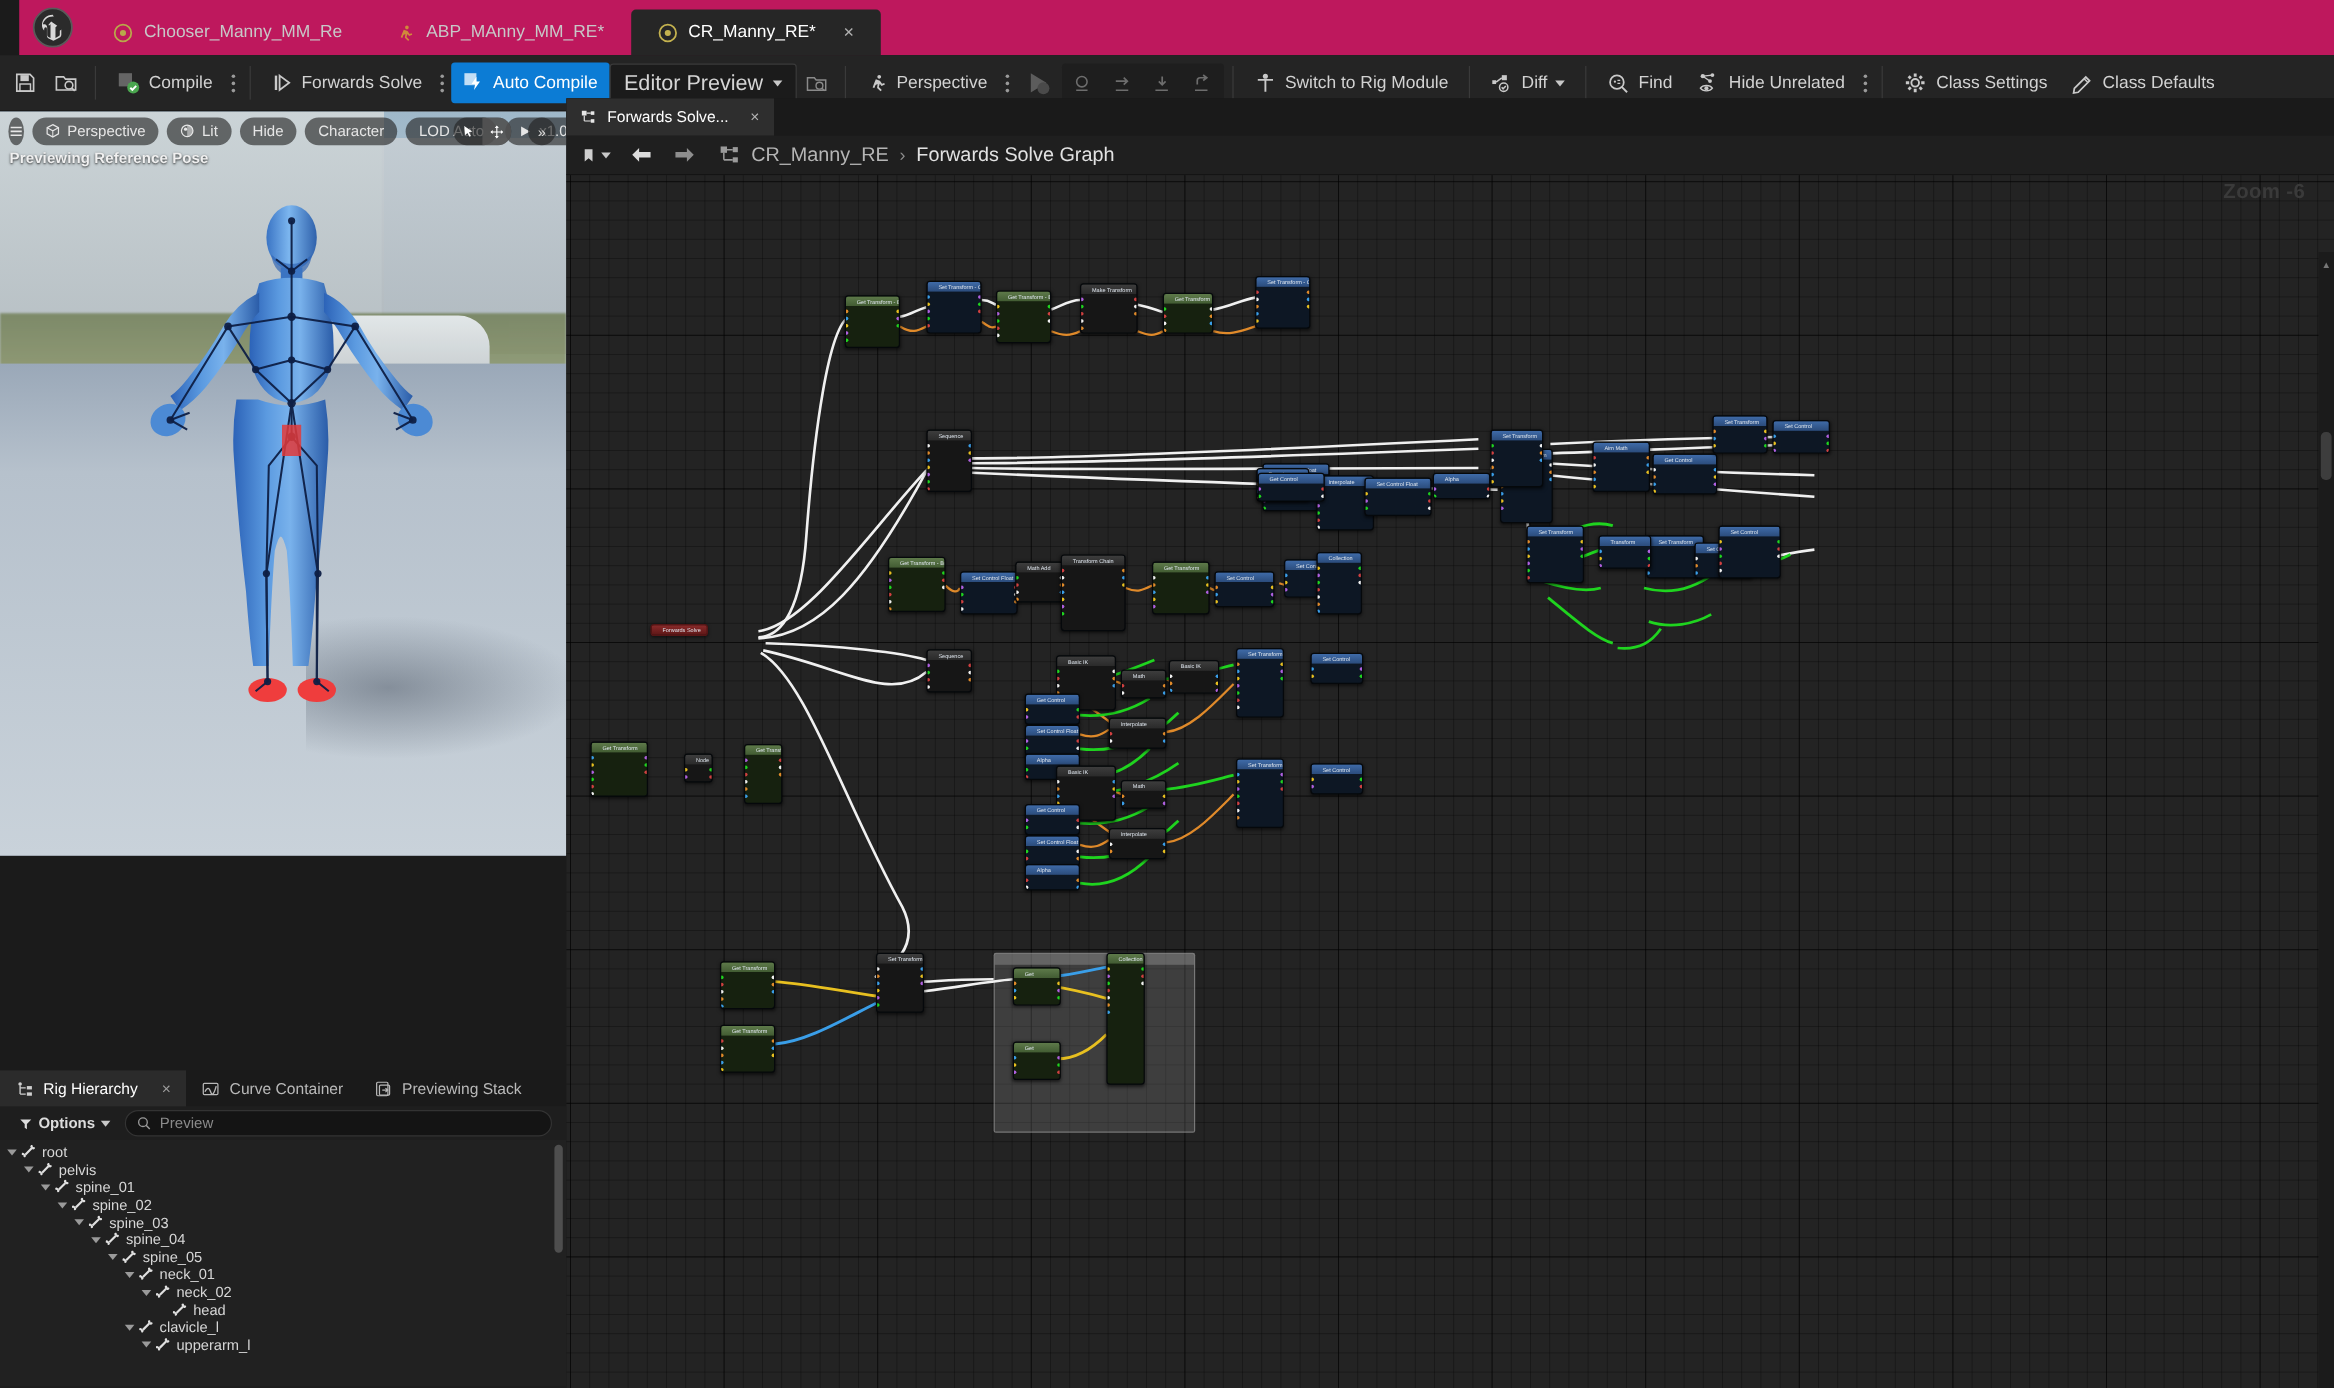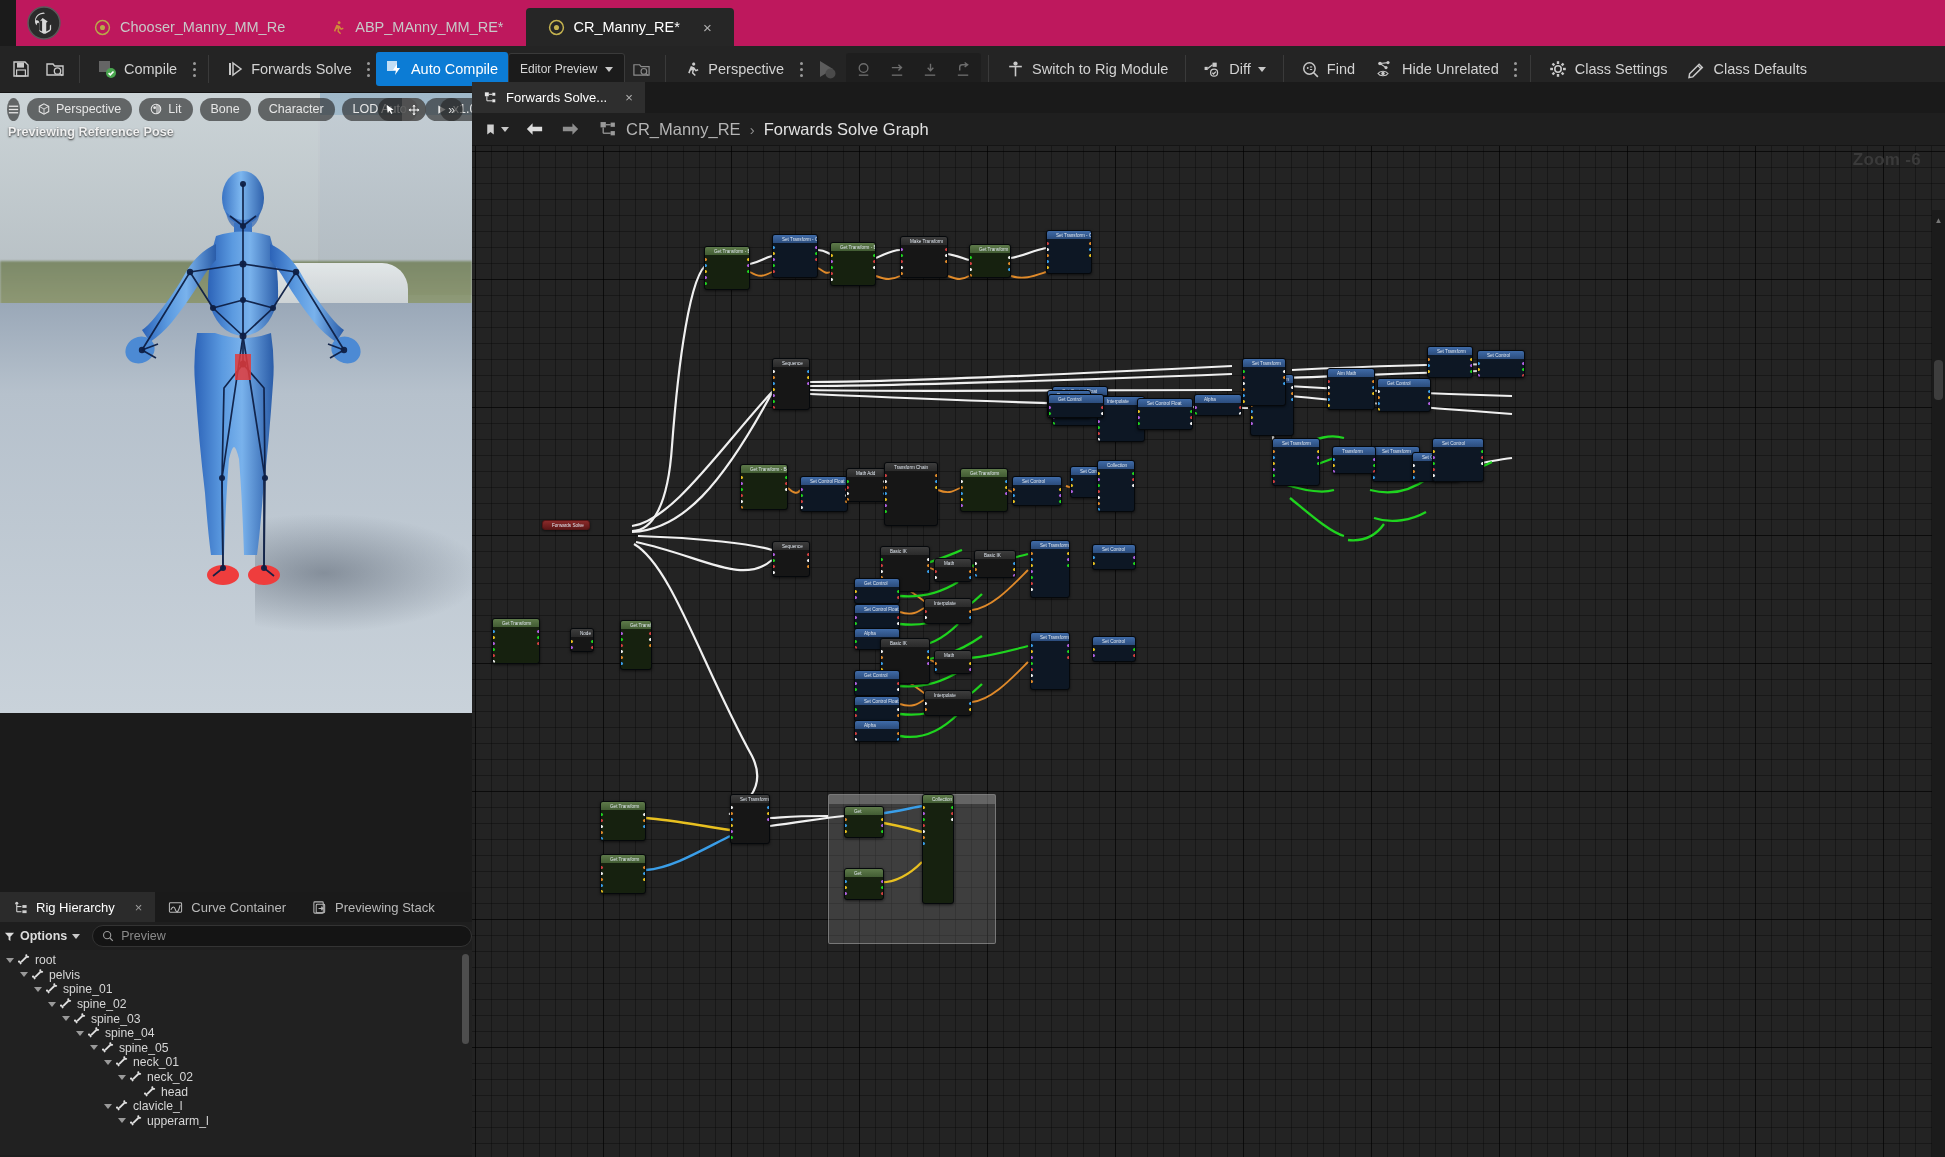--- a/index.html
+++ b/index.html
@@ -45,21 +45,21 @@
     white-space:nowrap; flex:0 0 auto;
   }
   .tb-btn.accent { background:#0c7cd5; color:#ffffff; }
   .tb-btn.icononly { padding:0 7px; }
   .tb-btn.dim { color:#6a6a6a; }
   .tb-dots { width:12px; display:flex; flex-direction:column; align-items:center; gap:3px; flex:0 0 auto; margin:0 1px; }
   .tb-dots i { width:3px; height:3px; background:#9a9a9a; border-radius:50%; display:block; }
   .tb-combo {
     height:32px; display:flex; align-items:center; gap:8px; padding:0 11px;
     background:#1b1b1b; border:1px solid #3a3a3a; border-radius:3px;
-    font-size:12px; color:#d5d5d5; white-space:nowrap;
+    font-size:18px; color:#d5d5d5; white-space:nowrap;
   }
   .caret { width:0;height:0;border-left:4.5px solid transparent;border-right:4.5px solid transparent;border-top:5px solid #c8c8c8; display:inline-block; }
   .nav-group { display:flex; align-items:center; background:#1e1e1e; border-radius:3px; padding:2px; gap:1px; }
   .nav-group .ng { width:32px; height:28px; display:flex; align-items:center; justify-content:center; border-radius:2px; }
   svg.ic { display:block; }
 
   
   .viewport {
     position:absolute; left:0; top:93px; width:472px; height:620px;
     overflow:hidden; background:#b9c7d8;
@@ -98,21 +98,21 @@
      text-shadow:0 1px 2px rgba(0,0,0,.85); font-weight:bold; letter-spacing:.1px; }
 
   .char { position:absolute; left:118px; top:75px; width:250px; height:480px; }
 
   
   .hier { position:absolute; left:0; top:892px; width:472px; height:265px; background:#1e1e1e; }
   .hier-tabs { height:30px; display:flex; align-items:stretch; background:#1a1a1a; }
   .htab { display:flex; align-items:center; gap:8px; padding:0 13px; font-size:13px; color:#b9b9b9; }
   .htab.active { background:#2b2b2b; color:#ffffff; }
   .htab .hx { margin-left:12px; font-size:13px; color:#9e9e9e; }
-  .hier-ctl { height:28px; display:flex; align-items:center; gap:8px; padding:0 0; background:#1e1e1e; }
+  .hier-ctl { height:28px; display:flex; align-items:center; gap:8px; padding:0 12px; background:#1e1e1e; }
   .opt-btn { display:flex; align-items:center; gap:5px; font-size:12.5px; color:#dcdcdc; font-weight:bold; padding:2px 4px; }
   .search-box { flex:1; height:22px; background:#141414; border:1px solid #333; border-radius:11px;
      display:flex; align-items:center; gap:7px; padding:0 9px; font-size:12.5px; color:#8a8a8a; }
   .tree { position:relative; height:205px; overflow:hidden; background:#212121; padding-top:3px; }
   .trow { height:14.6px; display:flex; align-items:center; font-size:12.2px; color:#d6d6d6; white-space:nowrap; }
   .tw { width:9px; height:9px; margin-right:3px; flex:0 0 auto; }
   .tw i { display:block; width:0;height:0;border-left:4px solid transparent;border-right:4px solid transparent;border-top:5px solid #9a9a9a; margin-top:2px;}
   .bone { width:12px; height:12px; margin-right:5px; flex:0 0 auto; }
   .hscroll { position:absolute; right:3px; top:4px; width:7px; height:90px; background:#4e4e4e; border-radius:4px; }
 
@@ -505,21 +505,21 @@
       </div>
       <div class="vpill">
         <svg class="ic" width="12" height="12" viewBox="0 0 14 14">
             <circle cx="7" cy="7" r="5.6" fill="none" stroke="#e6e6e6" stroke-width="1.2"></circle>
             <path d="M7 1.4a5.6 5.6 0 010 11.2z" fill="#e6e6e6" opacity=".55"></path>
             <circle cx="5.4" cy="5.4" r="1.6" fill="#e6e6e6"></circle>
           </svg>
         <span>Lit</span>
       </div>
       <div class="vpill">
-        <span>Bone</span>
+        <span>Hide</span>
       </div>
       <div class="vpill">
         <span>Character</span>
       </div>
       <div class="vpill">
         <span>LOD Auto</span>
       </div>
       <div class="vpill">
         <svg class="ic" width="11" height="11" viewBox="0 0 12 12">
             <path d="M2.5 1.5l8 4.5-8 4.5z" fill="#e6e6e6"></path>

